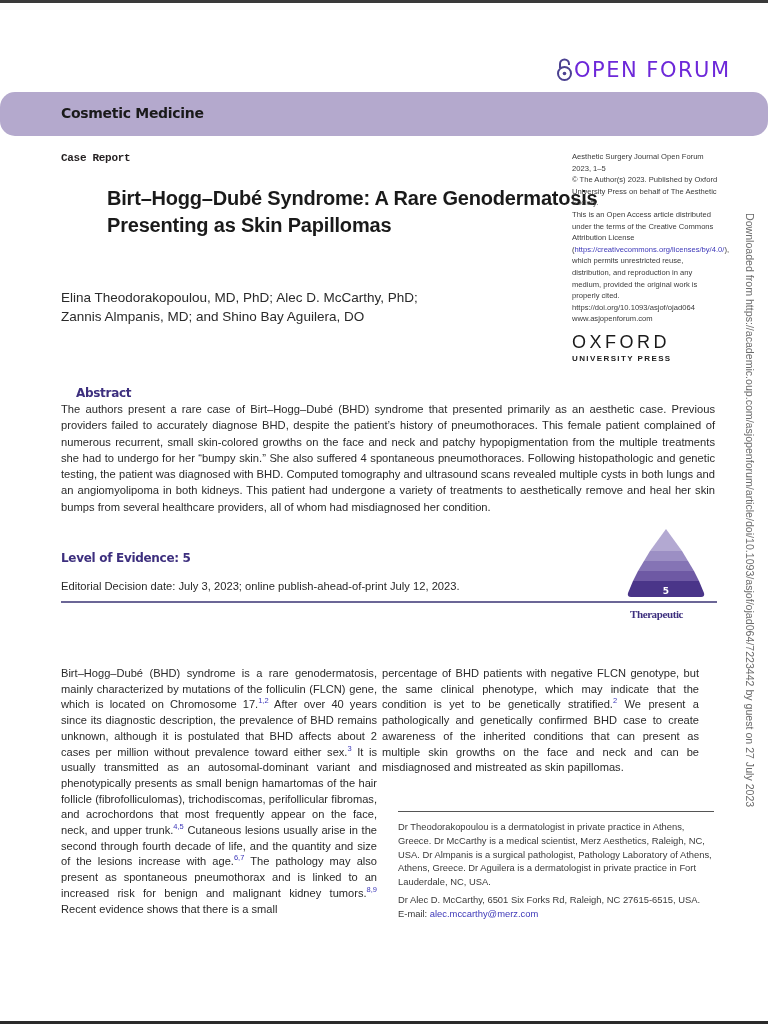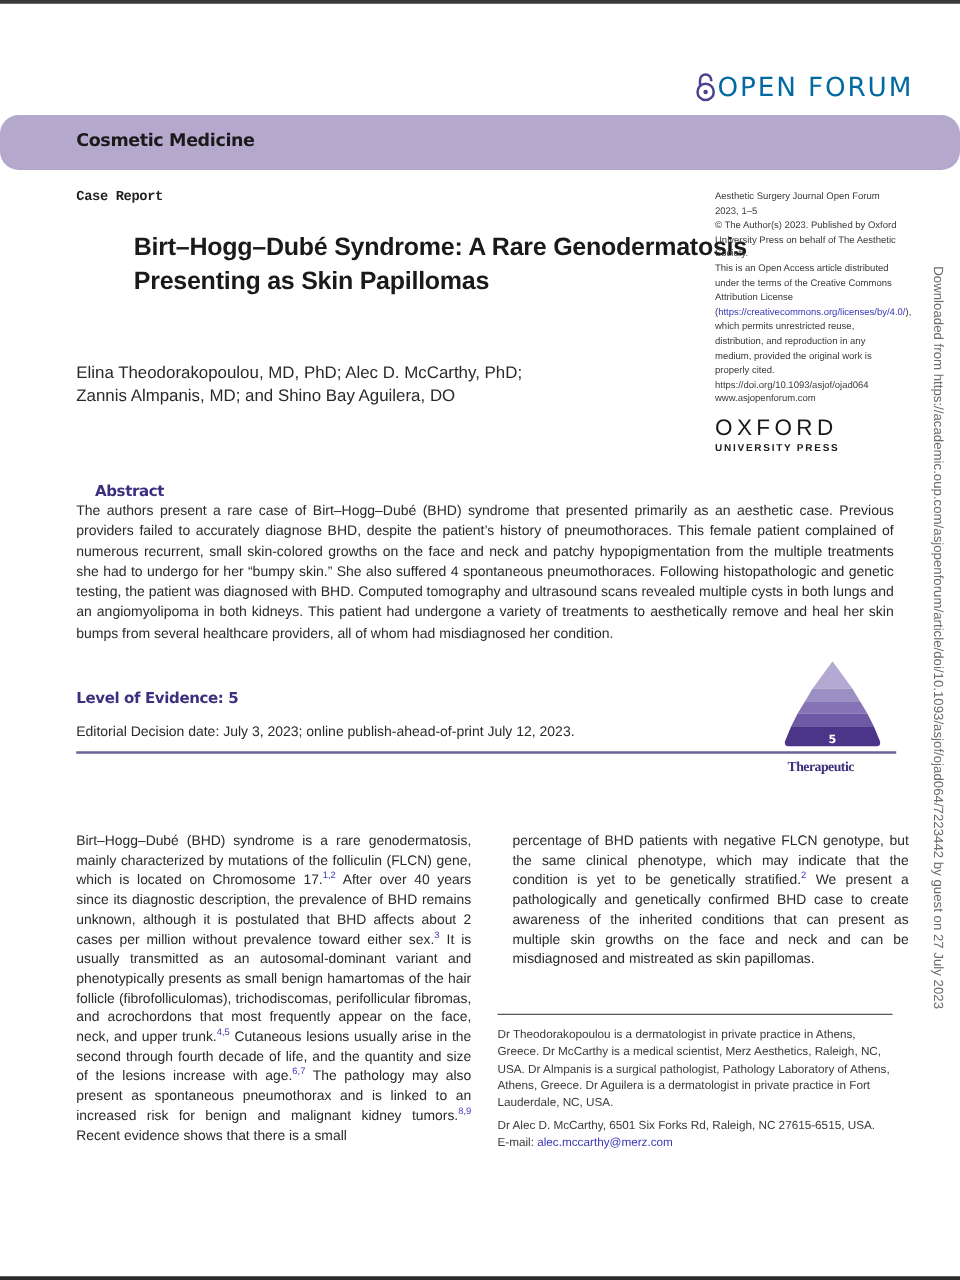--- a/index.html
+++ b/index.html
@@ -3,21 +3,21 @@
 <meta charset="utf-8">
 <style>
   html, body { margin: 0; padding: 0; }
   body {
     width: 768px; height: 1024px; position: relative; overflow: hidden;
     background: #ffffff; font-family: "Liberation Sans", sans-serif; color: #231f20;
   }
   .topbar { position: absolute; left: 0; top: 0; width: 768px; height: 3px; background: #3a3a3a; }
   .bottombar { position: absolute; left: 0; bottom: 0; width: 768px; height: 3px; background: #2a2a2a; }
 
-  .logo { position: absolute; left: 556px; top: 58px; display: flex; align-items: center; color: #0369a1; }
+  .logo { position: absolute; left: 556px; top: 58px; display: flex; align-items: center; color: #6d28d9; }
   .logo .lock { width: 17px; height: 24px; position: relative; margin-right: 1px; }
   .logo .lbl { font-size: 21px; letter-spacing: 1.5px; font-family: "DejaVu Sans", sans-serif; font-weight: normal; }
 
   .band { position: absolute; left: 0; top: 92px; width: 768px; height: 44px; background: #b4a9cd; border-radius: 15px; }
   .band .section { position: absolute; left: 61px; top: 13px; font-size: 14px; font-weight: bold; color: #1a1a1a; font-family: "DejaVu Sans", sans-serif; letter-spacing: -0.3px; }
 
   .casetype { position: absolute; left: 61px; top: 152px; font-size: 11px; font-weight: bold; font-family: Liberation Mono, monospace; letter-spacing: -0.3px; }
   .title { position: absolute; left: 61px; top: 185px; width: 500px; font-size: 20px; font-weight: bold; line-height: 27px; color: #1a1a1a; letter-spacing: -0.2px; margin-left: 46px; }
   .authors { position: absolute; left: 61px; top: 288px; width: 460px; font-size: 13.5px; line-height: 19px; color: #2a2a2a; }
 
@@ -31,21 +31,21 @@
   .abstract { position: absolute; left: 61px; top: 401px; width: 654px; font-size: 11.2px; line-height: 16.3px; text-align: justify; color: #2a2a2a; }
 
   .loe { position: absolute; left: 61px; top: 551px; font-size: 12px; font-weight: bold; color: #3d2f7e; font-family: "DejaVu Sans", sans-serif; letter-spacing: -0.3px; }
   .editorial { position: absolute; left: 61px; top: 580px; font-size: 11.2px; color: #2a2a2a; }
   .rule1 { position: absolute; left: 61px; top: 601px; width: 656px; height: 2px; background: #6b6696; }
 
   .pyramid { position: absolute; left: 627px; top: 529px; width: 78px; height: 70px; }
   .pyr-label { position: absolute; left: 630px; top: 608px; width: 76px; text-align: left; font-size: 11px; font-weight: bold; color: #3d2f7e; font-family: Liberation Serif, serif; letter-spacing: -0.4px; }
 
   .col1 { position: absolute; left: 61px; top: 666px; width: 316px; font-size: 11.1px; line-height: 15.7px; text-align: justify; color: #2a2a2a; }
-  .col2 { position: absolute; left: 410px; top: 666px; width: 317px; font-size: 11.1px; line-height: 15.7px; text-align: justify; color: #2a2a2a; }
+  .col2 { position: absolute; left: 382px; top: 666px; width: 317px; font-size: 11.1px; line-height: 15.7px; text-align: justify; color: #2a2a2a; }
   sup { color: #3c37b8; font-size: 7.5px; line-height: 0; }
 
   .rule2 { position: absolute; left: 398px; top: 811px; width: 316px; height: 1px; background: #555; }
   .affil { position: absolute; left: 398px; top: 820px; width: 320px; font-size: 9.4px; line-height: 13.8px; color: #3a3a3a; }
   .corr { position: absolute; left: 398px; top: 893px; width: 320px; font-size: 9.4px; line-height: 13.8px; color: #3a3a3a; }
   .corr .h { font-weight: bold; color: #2a2a2a; }
   .corr a { color: #3c37b8; text-decoration: none; }
 
   .sidebar-text {
     position: absolute; left: 740px; top: 213px; width: 590px;

